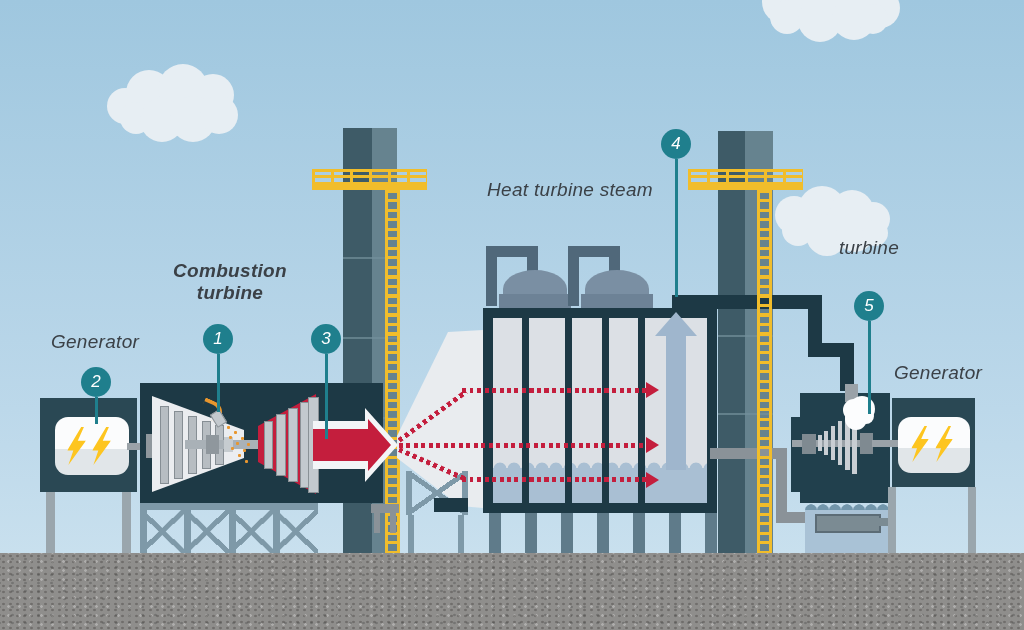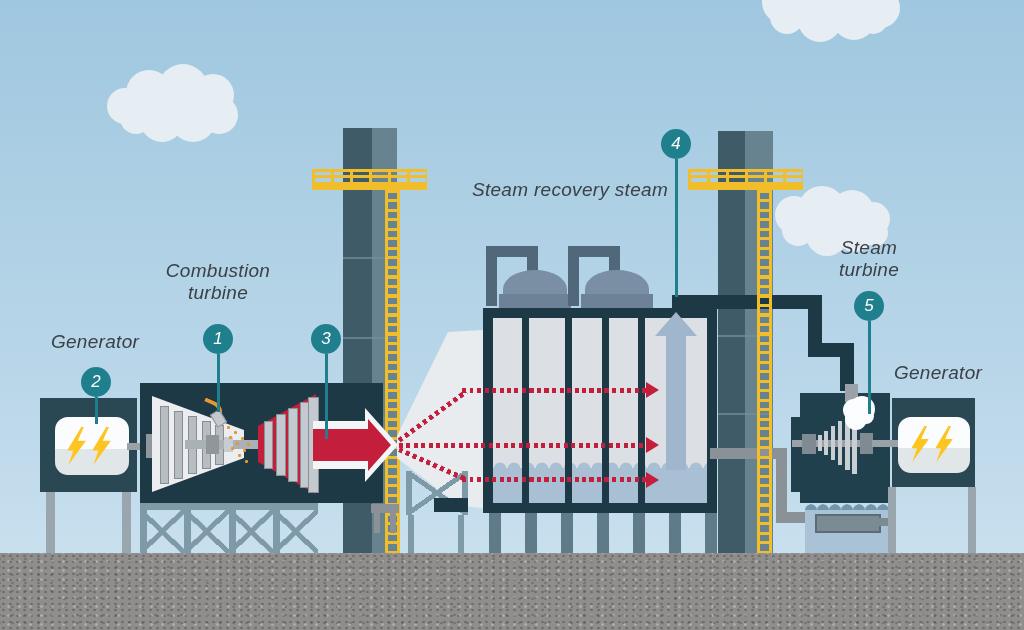--- a/index.html
+++ b/index.html
@@ -280,26 +280,25 @@
   <div class="cline" style="left:325px;top:354px;height:85px;"></div>
   <div class="cline" style="left:675px;top:159px;height:138px;"></div>
   <div class="cline" style="left:868px;top:321px;height:93px;"></div>
   <div class="num" style="left:203px;top:324px;">1</div>
   <div class="num" style="left:81px;top:367px;">2</div>
   <div class="num" style="left:311px;top:324px;">3</div>
   <div class="num" style="left:661px;top:129px;">4</div>
   <div class="num" style="left:854px;top:291px;">5</div>
 
   <div class="lbl" style="left:20px;top:331px;width:150px;">Generator</div>
-  <div class="lbl" style="left:138px;top:260px;width:160px;">
+  <div class="lbl" style="left:150px;top:260px;width:160px;font-weight:bold;">
     <div>Combustion</div>
     <div>turbine</div>
   </div>
   <div class="lbl" style="left:455px;top:179px;width:230px;">
-    <div>Steam recovery steam</div>
+    <div>Heat turbine steam</div>
   </div>
   <div class="lbl" style="left:799px;top:237px;width:140px;">
-    <div>Steam</div>
     <div>turbine</div>
   </div>
   <div class="lbl" style="left:863px;top:362px;width:150px;">Generator</div>
 
 </div>
 
 </body></html>

